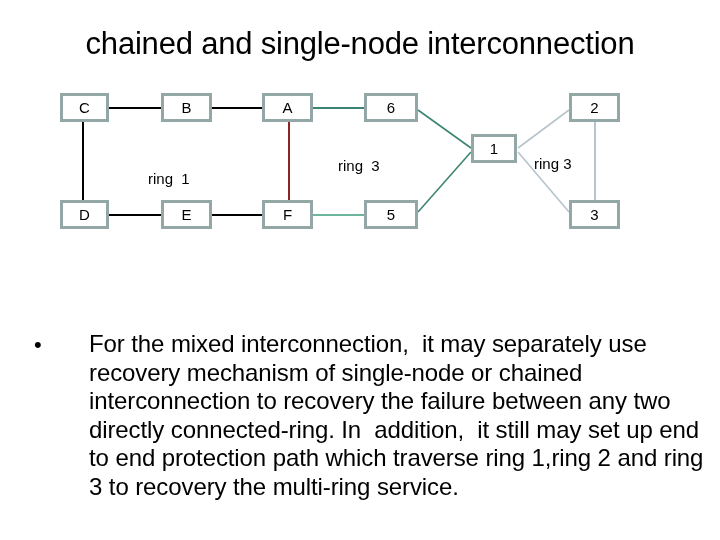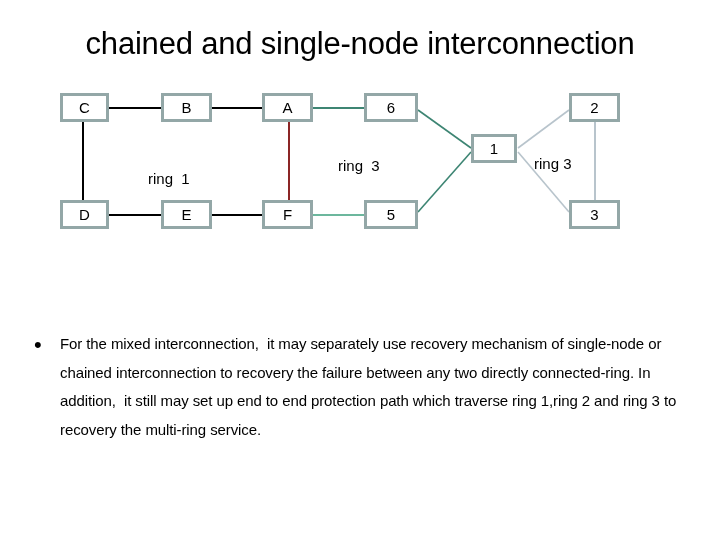--- a/index.html
+++ b/index.html
@@ -129,25 +129,26 @@
   .bullet-dot {
     flex: 0 0 auto;
     width: 26px;
     font-size: 22px;
     line-height: 29px;
     color: #000;
     text-align: left;
   }
   .bullet-text {
     flex: 1 1 auto;
-    font-size: 15px;
+    font-size: 24px;
     line-height: 28.5px;
     color: #000;
     white-space: pre-wrap;
     letter-spacing: -0.1px;
+    margin-left: 29px;
   }
 </style>
 </head>
 <body>
 
 <div id="slide">
 
   <div class="slide-title">chained and single-node interconnection</div>
 
   <div id="diagram">

